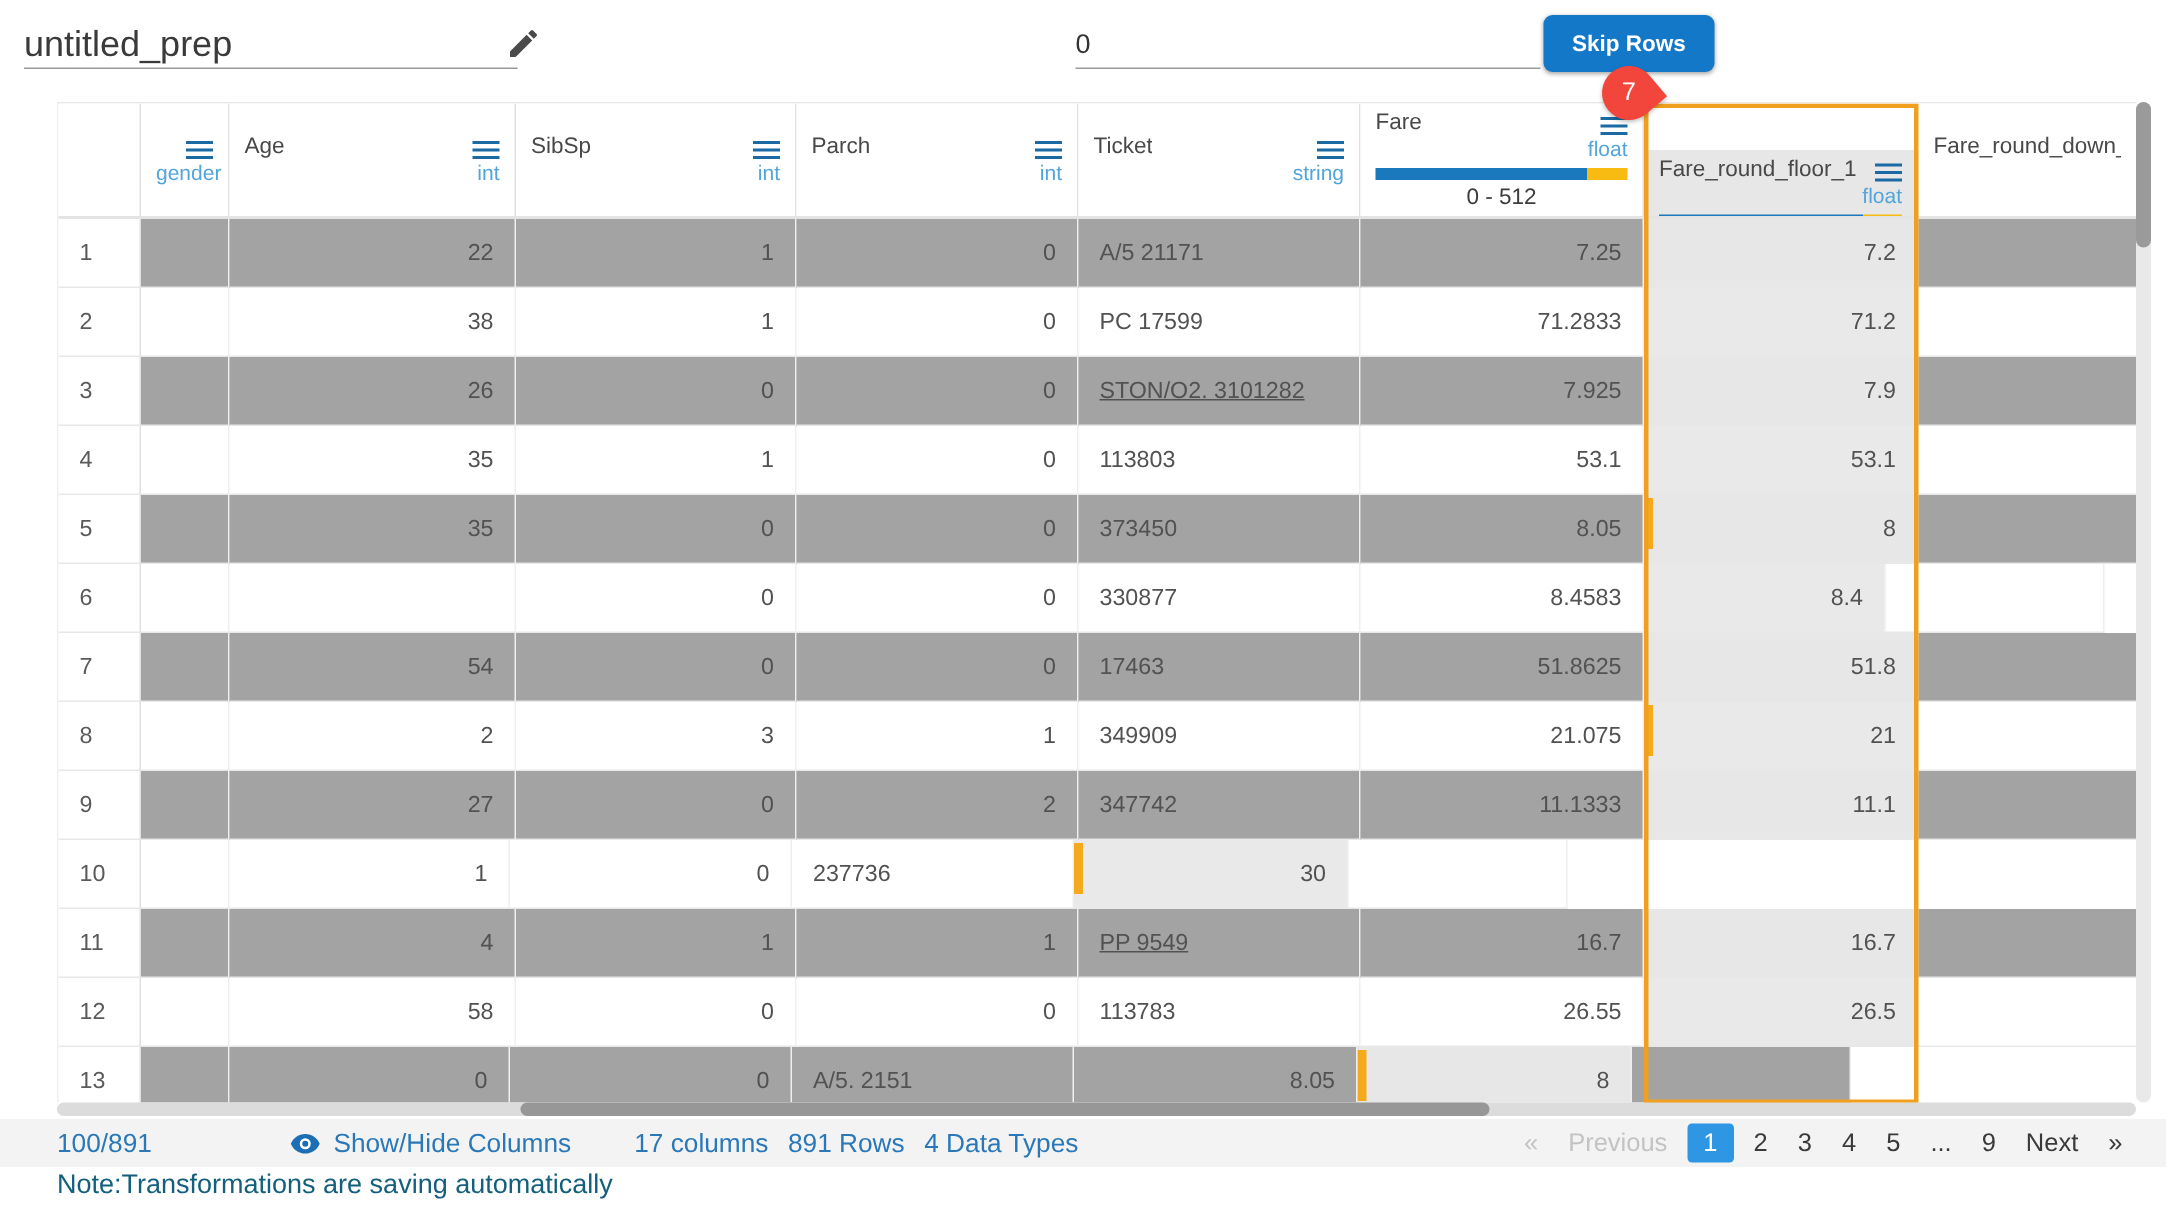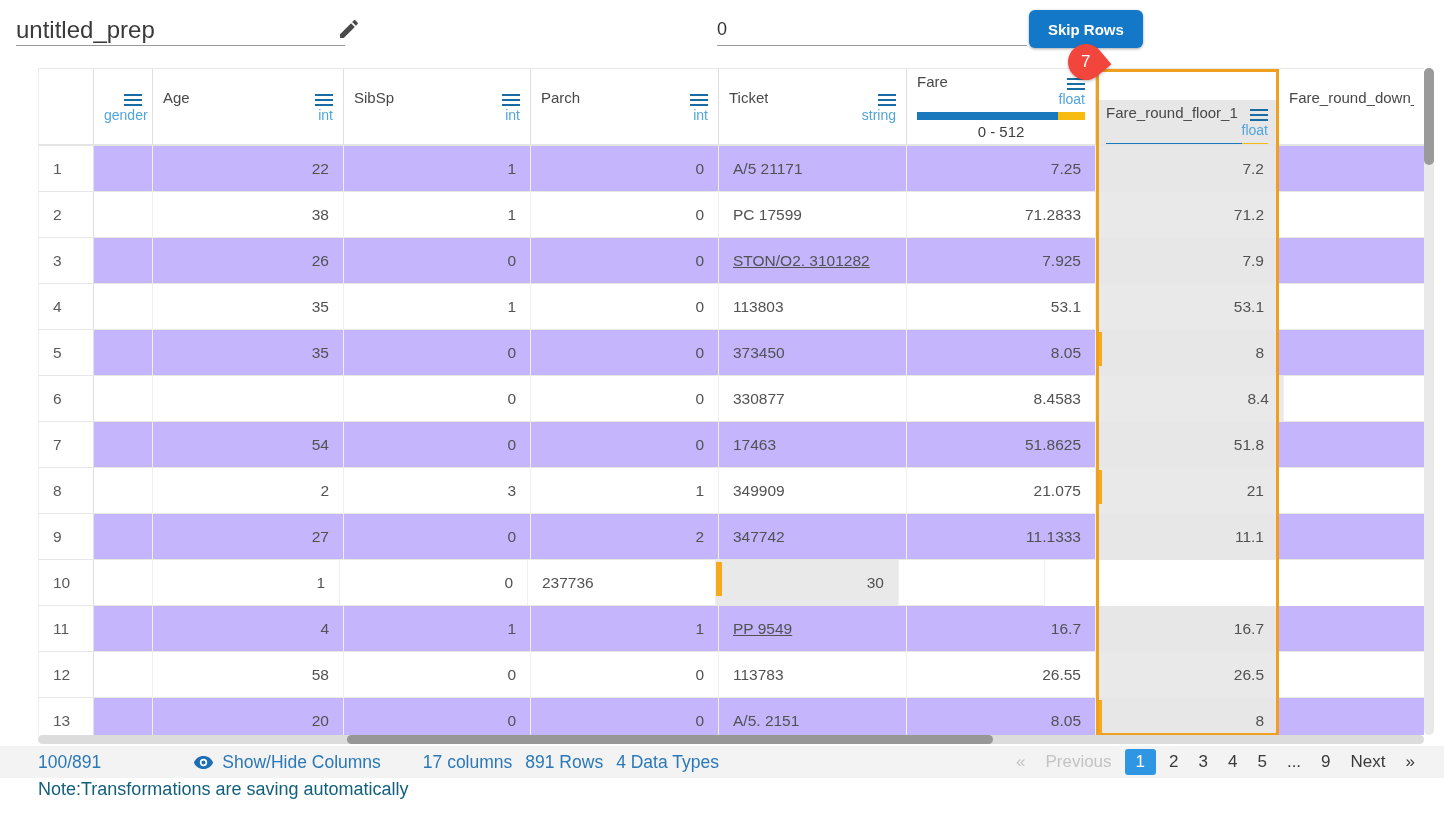--- a/index.html
+++ b/index.html
@@ -30,21 +30,21 @@
   .burger i { display:block; height:2px; background:#1a6ba3; }
   .htype { text-align:right; color:#52a5da; font-size:14px; margin-top:1px; }
   .hbar { height:8px; display:flex; margin-top:5px; }
   .hbar .b { background:#1a78bd; }
   .hbar .y { background:#f7bb11; flex:1; }
   .hrange { text-align:center; font-size:15px; color:#3d3d3d; margin-top:3px; }
 
   .row { display:flex; height:46px; }
   .cell { position:relative; display:flex; align-items:center; border-right:1px solid #efefef; border-bottom:1px solid #e8e8e8; font-size:15.5px; color:#525252; padding:0 14px; white-space:nowrap; overflow:hidden; }
   .cell.al-r { justify-content:flex-end; }
-  .row.odd .cell:not(.idx) { background:#c4b5fd; }
+  .row.odd .cell:not(.idx) { background:#a3a3a3; }
   .cell.idx { background:#fff; color:#5a5a5a; border-right:1px solid #e0e0e0; }
   .cell.sel { background:#e9e9e9 !important; }
   .row.odd .cell.sel { background:#e7e7e7 !important; }
   .row.marked .cell.sel::before { content:""; position:absolute; left:0; top:2px; bottom:9px; width:6px; background:#f5a91c; }
   .sel-overlay { position:absolute; left:1057px; top:0; width:183px; height:667px; border:3px solid #f0a01e; pointer-events:none; z-index:5; }
 
   
   .hscroll { position:absolute; left:38px; top:735px; width:1386px; height:9px; background:#dcdcdc; border-radius:5px; cursor:pointer; }
   .hscroll .thumb { position:absolute; left:309px; top:0; width:646px; height:9px; background:#979797; border-radius:5px; }
   .vscroll { position:absolute; left:1424px; top:68px; width:10px; height:667px; background:#e9e9e9; border-radius:5px; cursor:pointer; }
@@ -235,21 +235,21 @@
         <div class="cell al-r" style="width: 146px; flex: 0 0 auto;"></div>
       </div>
       <div class="row">
         <div class="cell idx" style="width: 55px; flex: 0 0 auto;">6</div>
         <div class="cell" style="width: 59px; flex: 0 0 auto;"></div>
         <div class="cell al-r" style="width: 191px; flex: 0 0 auto;"></div>
         <div class="cell al-r" style="width: 187px; flex: 0 0 auto;">0</div>
         <div class="cell al-r" style="width: 188px; flex: 0 0 auto;">0</div>
         <div class="cell" style="width: 188px; flex: 0 0 auto;">330877</div>
         <div class="cell al-r" style="width: 189px; flex: 0 0 auto;">8.4583</div>
-        <div class="cell al-r sel" style="width: 188px; flex: 0 0 auto;">8.4</div>
+        <div class="cell al-r sel" style="width: 161px; flex: 0 0 auto;">8.4</div>
         <div class="cell al-r" style="width: 146px; flex: 0 0 auto;"></div>
       </div>
       <div class="row odd">
         <div class="cell idx" style="width: 55px; flex: 0 0 auto;">7</div>
         <div class="cell" style="width: 59px; flex: 0 0 auto;"></div>
         <div class="cell al-r" style="width: 191px; flex: 0 0 auto;">54</div>
         <div class="cell al-r" style="width: 187px; flex: 0 0 auto;">0</div>
         <div class="cell al-r" style="width: 188px; flex: 0 0 auto;">0</div>
         <div class="cell" style="width: 188px; flex: 0 0 auto;">17463</div>
         <div class="cell al-r" style="width: 189px; flex: 0 0 auto;">51.8625</div>
@@ -305,21 +305,20 @@
         <div class="cell al-r" style="width: 187px; flex: 0 0 auto;">0</div>
         <div class="cell al-r" style="width: 188px; flex: 0 0 auto;">0</div>
         <div class="cell" style="width: 188px; flex: 0 0 auto;">113783</div>
         <div class="cell al-r" style="width: 189px; flex: 0 0 auto;">26.55</div>
         <div class="cell al-r sel" style="width: 183px; flex: 0 0 auto;">26.5</div>
         <div class="cell al-r" style="width: 146px; flex: 0 0 auto;"></div>
       </div>
       <div class="row odd marked">
         <div class="cell idx" style="width: 55px; flex: 0 0 auto;">13</div>
         <div class="cell" style="width: 59px; flex: 0 0 auto;"></div>
-        <div class="cell al-r" style="width: 191px; flex: 0 0 auto;">20</div>
         <div class="cell al-r" style="width: 187px; flex: 0 0 auto;">0</div>
         <div class="cell al-r" style="width: 188px; flex: 0 0 auto;">0</div>
         <div class="cell" style="width: 188px; flex: 0 0 auto;">A/5. 2151</div>
         <div class="cell al-r" style="width: 189px; flex: 0 0 auto;">8.05</div>
         <div class="cell al-r sel" style="width: 183px; flex: 0 0 auto;">8</div>
         <div class="cell al-r" style="width: 146px; flex: 0 0 auto;"></div>
       </div>
       <div class="sel-overlay"></div>
     </div>
 

